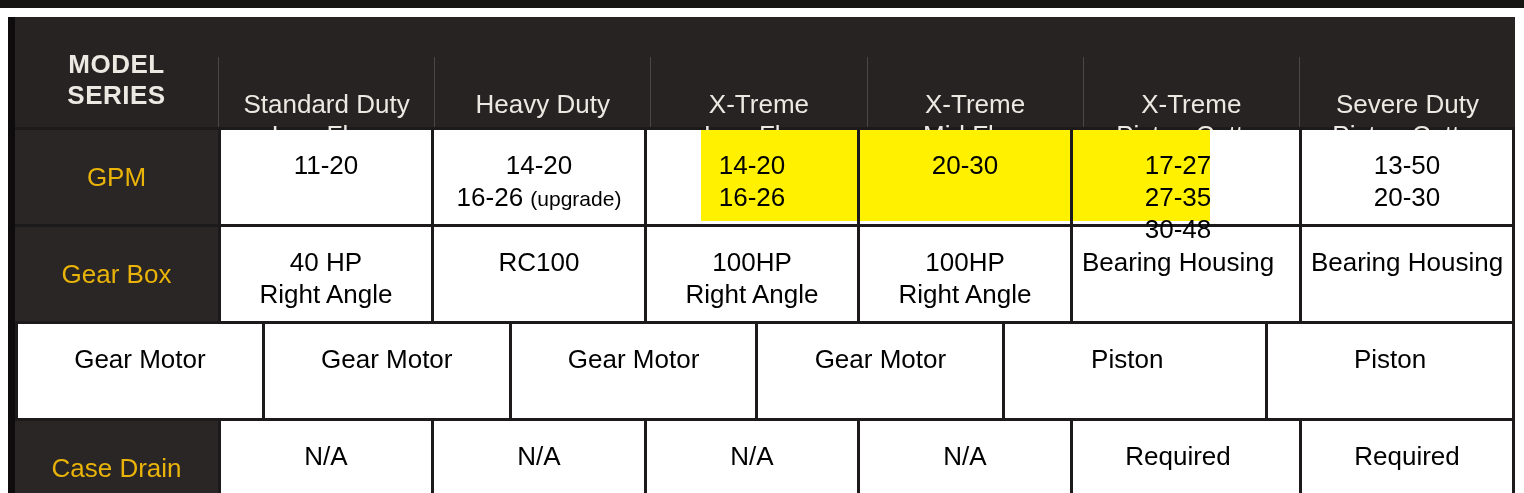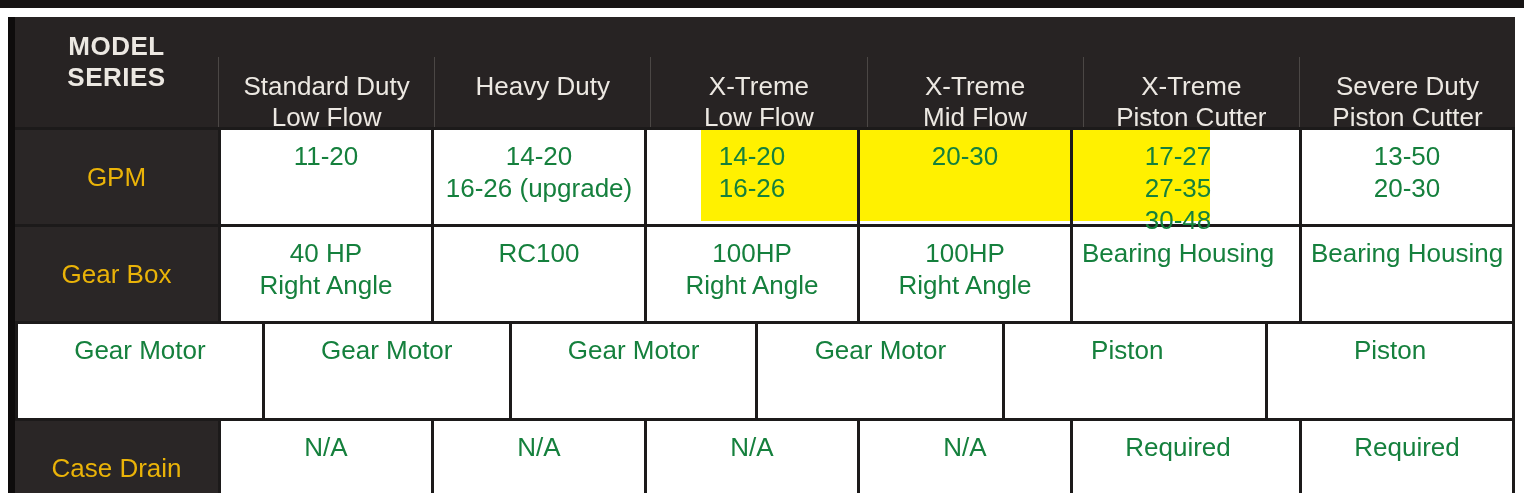--- a/index.html
+++ b/index.html
@@ -12,43 +12,43 @@
     position:absolute;left:0;top:0;width:1524px;height:8px;
     background:#171414;
   }
   .tablewrap{
     position:absolute;left:8px;top:17px;width:1507px;height:476px;
     overflow:hidden;box-sizing:border-box;
     border-left:7px solid #0e0c0c;
   }
   .hdr-row{display:flex;height:110px;background:#272323;}
   .hdr-cell{
-    flex:1;text-align:center;padding-top:14px;box-sizing:border-box;
+    flex:1;text-align:center;padding-top:32px;box-sizing:border-box;
     color:#ece8e2;font-size:26px;line-height:31px;
   }
   .hdr-cell + .hdr-cell{border-left:1px solid #4b4745;margin-top:40px;}
   .corner{flex:0 0 203px;font-weight:bold;letter-spacing:0.5px;}
   .body-row{display:flex;height:97px;box-sizing:border-box;border-top:3px solid #1c1a1a;}
   .label-cell{
     flex:0 0 203px;background:#2a2626;color:#eab308;
     display:flex;align-items:center;justify-content:center;
     font-size:26px;
   }
   .data-cell{
     flex:1;background:#ffffff;border-left:3px solid #1c1a1a;
     position:relative;text-align:center;box-sizing:border-box;
-    padding-top:10px;font-size:26px;line-height:32px;color:#15803d;
+    padding-top:19px;font-size:26px;line-height:32px;color:#000000;
   }
   .data-cell:last-child{border-right:3px solid #1c1a1a;margin-left:16px;}
   .hl{position:absolute;top:0;bottom:3px;z-index:0;}
   .hl-left{left:54px;right:0;}
   .hl-full{left:0;right:0;}
   .hl-right{left:0;width:137px;}
   .cell-text{position:relative;z-index:1;display:block;}
-  .small{font-size:26px;}
+  .small{font-size:21px;}
 </style>
 </head>
 <body>
 
 <div class="topbar"></div>
 
 <div class="tablewrap">
   <div class="hdr-row">
     <div class="hdr-cell corner">MODEL<br>SERIES</div>
   <div class="hdr-cell">Standard Duty<br>Low Flow</div>

